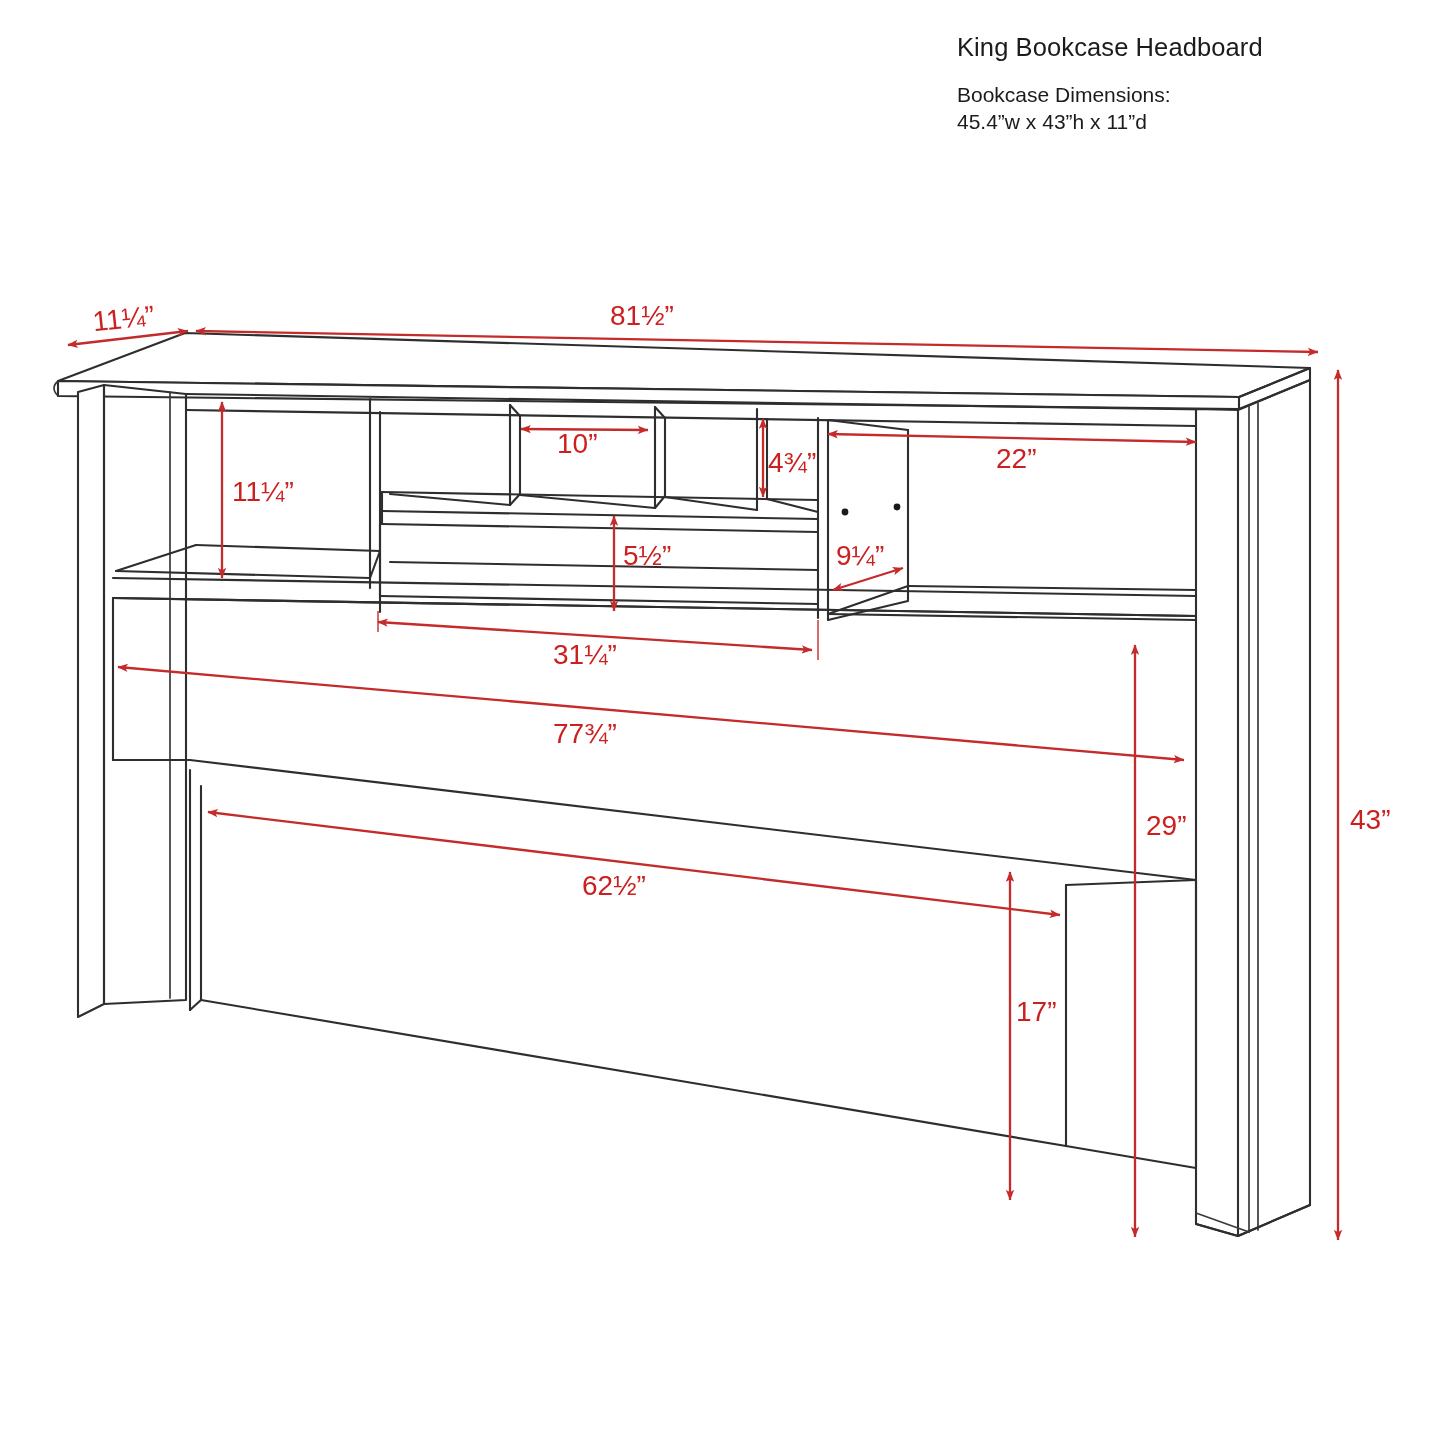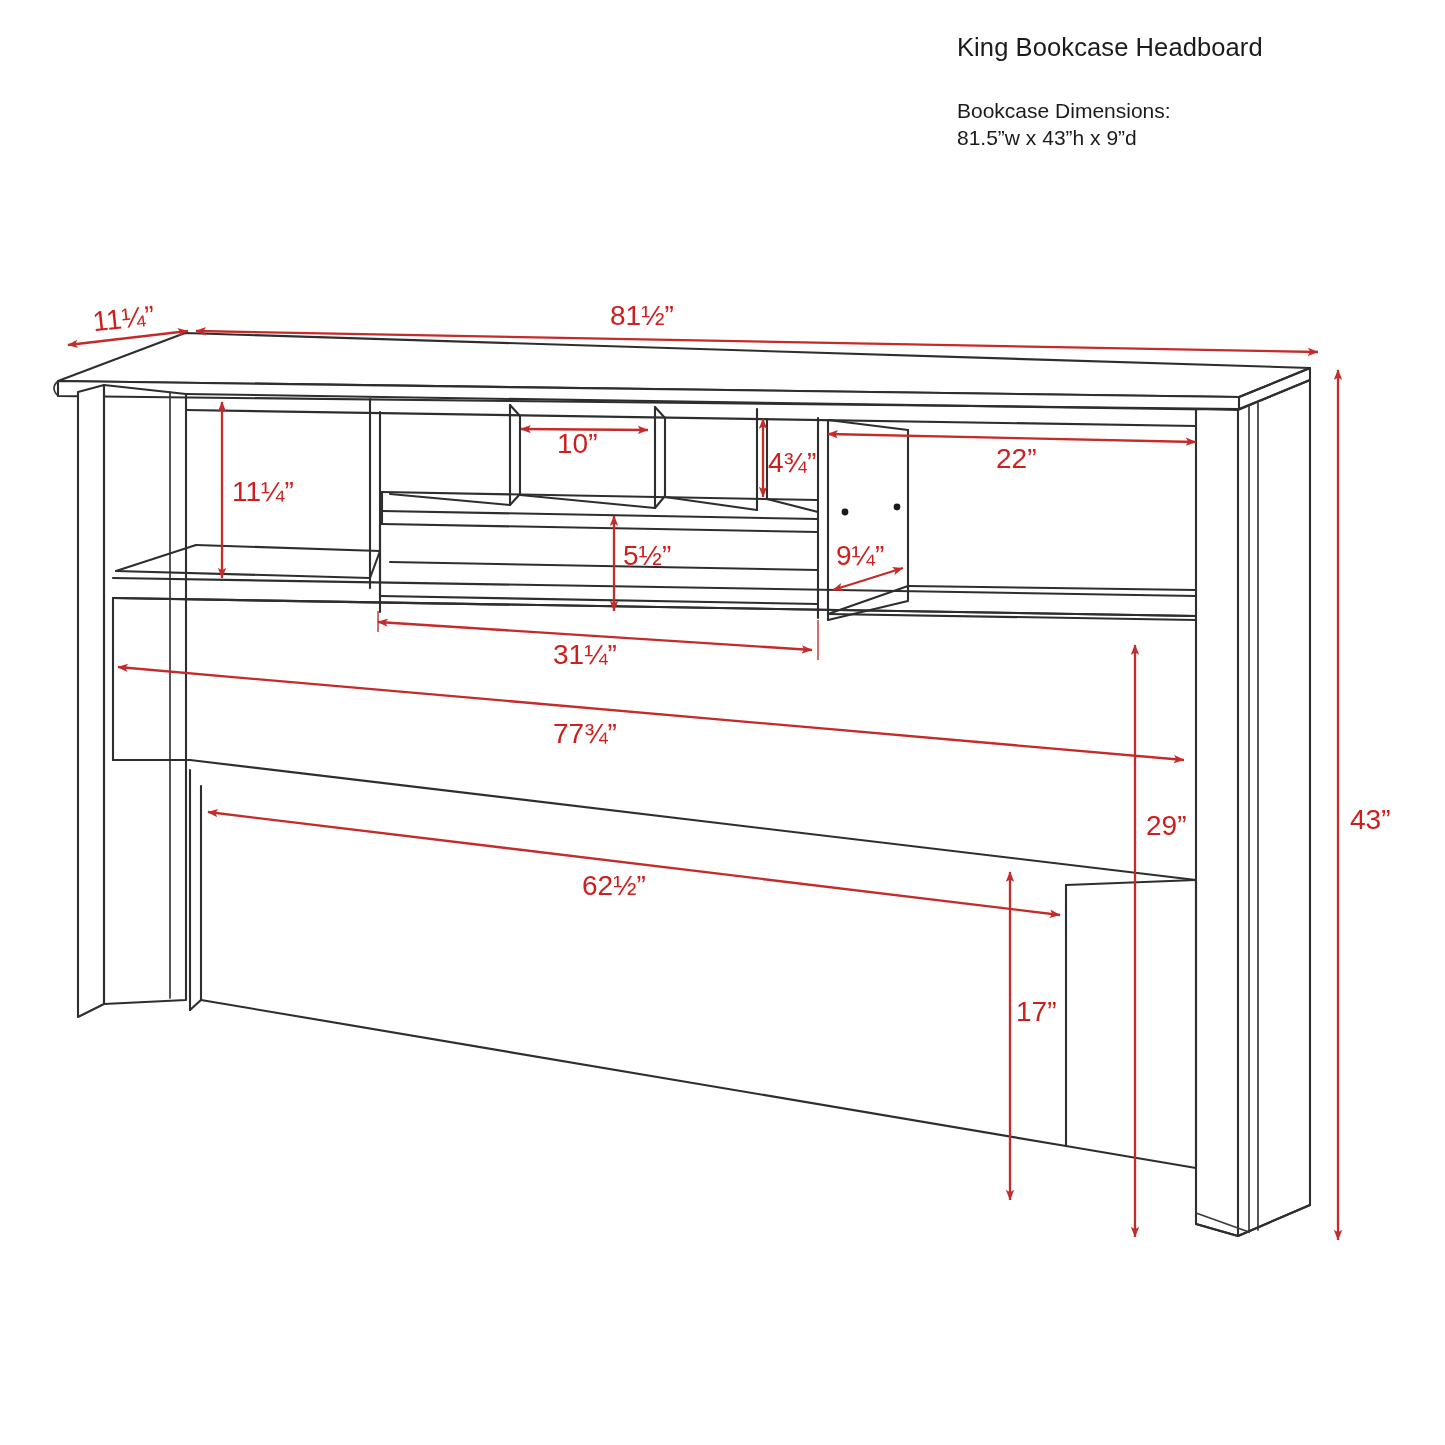--- a/index.html
+++ b/index.html
@@ -25,21 +25,21 @@
     right: 68px;
     text-align: left;
     width: 420px;
   }
   .title-block .main-title {
     font-size: 25.5px;
     color: #1b1b1b;
     font-weight: 400;
     letter-spacing: 0.1px;
     line-height: 1.2;
-    margin: 0 0 34px 0;
+    margin: 0 0 18px 0;
     white-space: nowrap;
   }
   .title-block .sub-line {
     font-size: 21px;
     color: #1b1b1b;
     font-weight: 400;
     line-height: 1.32;
     white-space: nowrap;
   }
   svg#drawing {
@@ -94,21 +94,21 @@
   }
 </style>
 </head>
 <body>
 
 <div id="stage">
 
   <div class="title-block">
     <div class="main-title">King Bookcase Headboard</div>
     <div class="sub-line">Bookcase Dimensions:</div>
-    <div class="sub-line">81.5”w x 43”h x 9”d</div>
+    <div class="sub-line">45.4”w x 43”h x 11”d</div>
   </div>
 
   <svg id="drawing" viewBox="0 0 1445 1445">
     <defs>
       <marker id="arrowEnd" markerWidth="11" markerHeight="9" refX="10.2" refY="4.5" orient="auto" markerUnits="userSpaceOnUse">
         <path d="M0,0.3 L10.6,4.5 L0,8.7 L2.4,4.5 Z" fill="#c42b2b"></path>
       </marker>
       <marker id="arrowStart" markerWidth="11" markerHeight="9" refX="0.8" refY="4.5" orient="auto" markerUnits="userSpaceOnUse">
         <path d="M10.6,0.3 L0,4.5 L10.6,8.7 L8.2,4.5 Z" fill="#c42b2b"></path>
       </marker>

